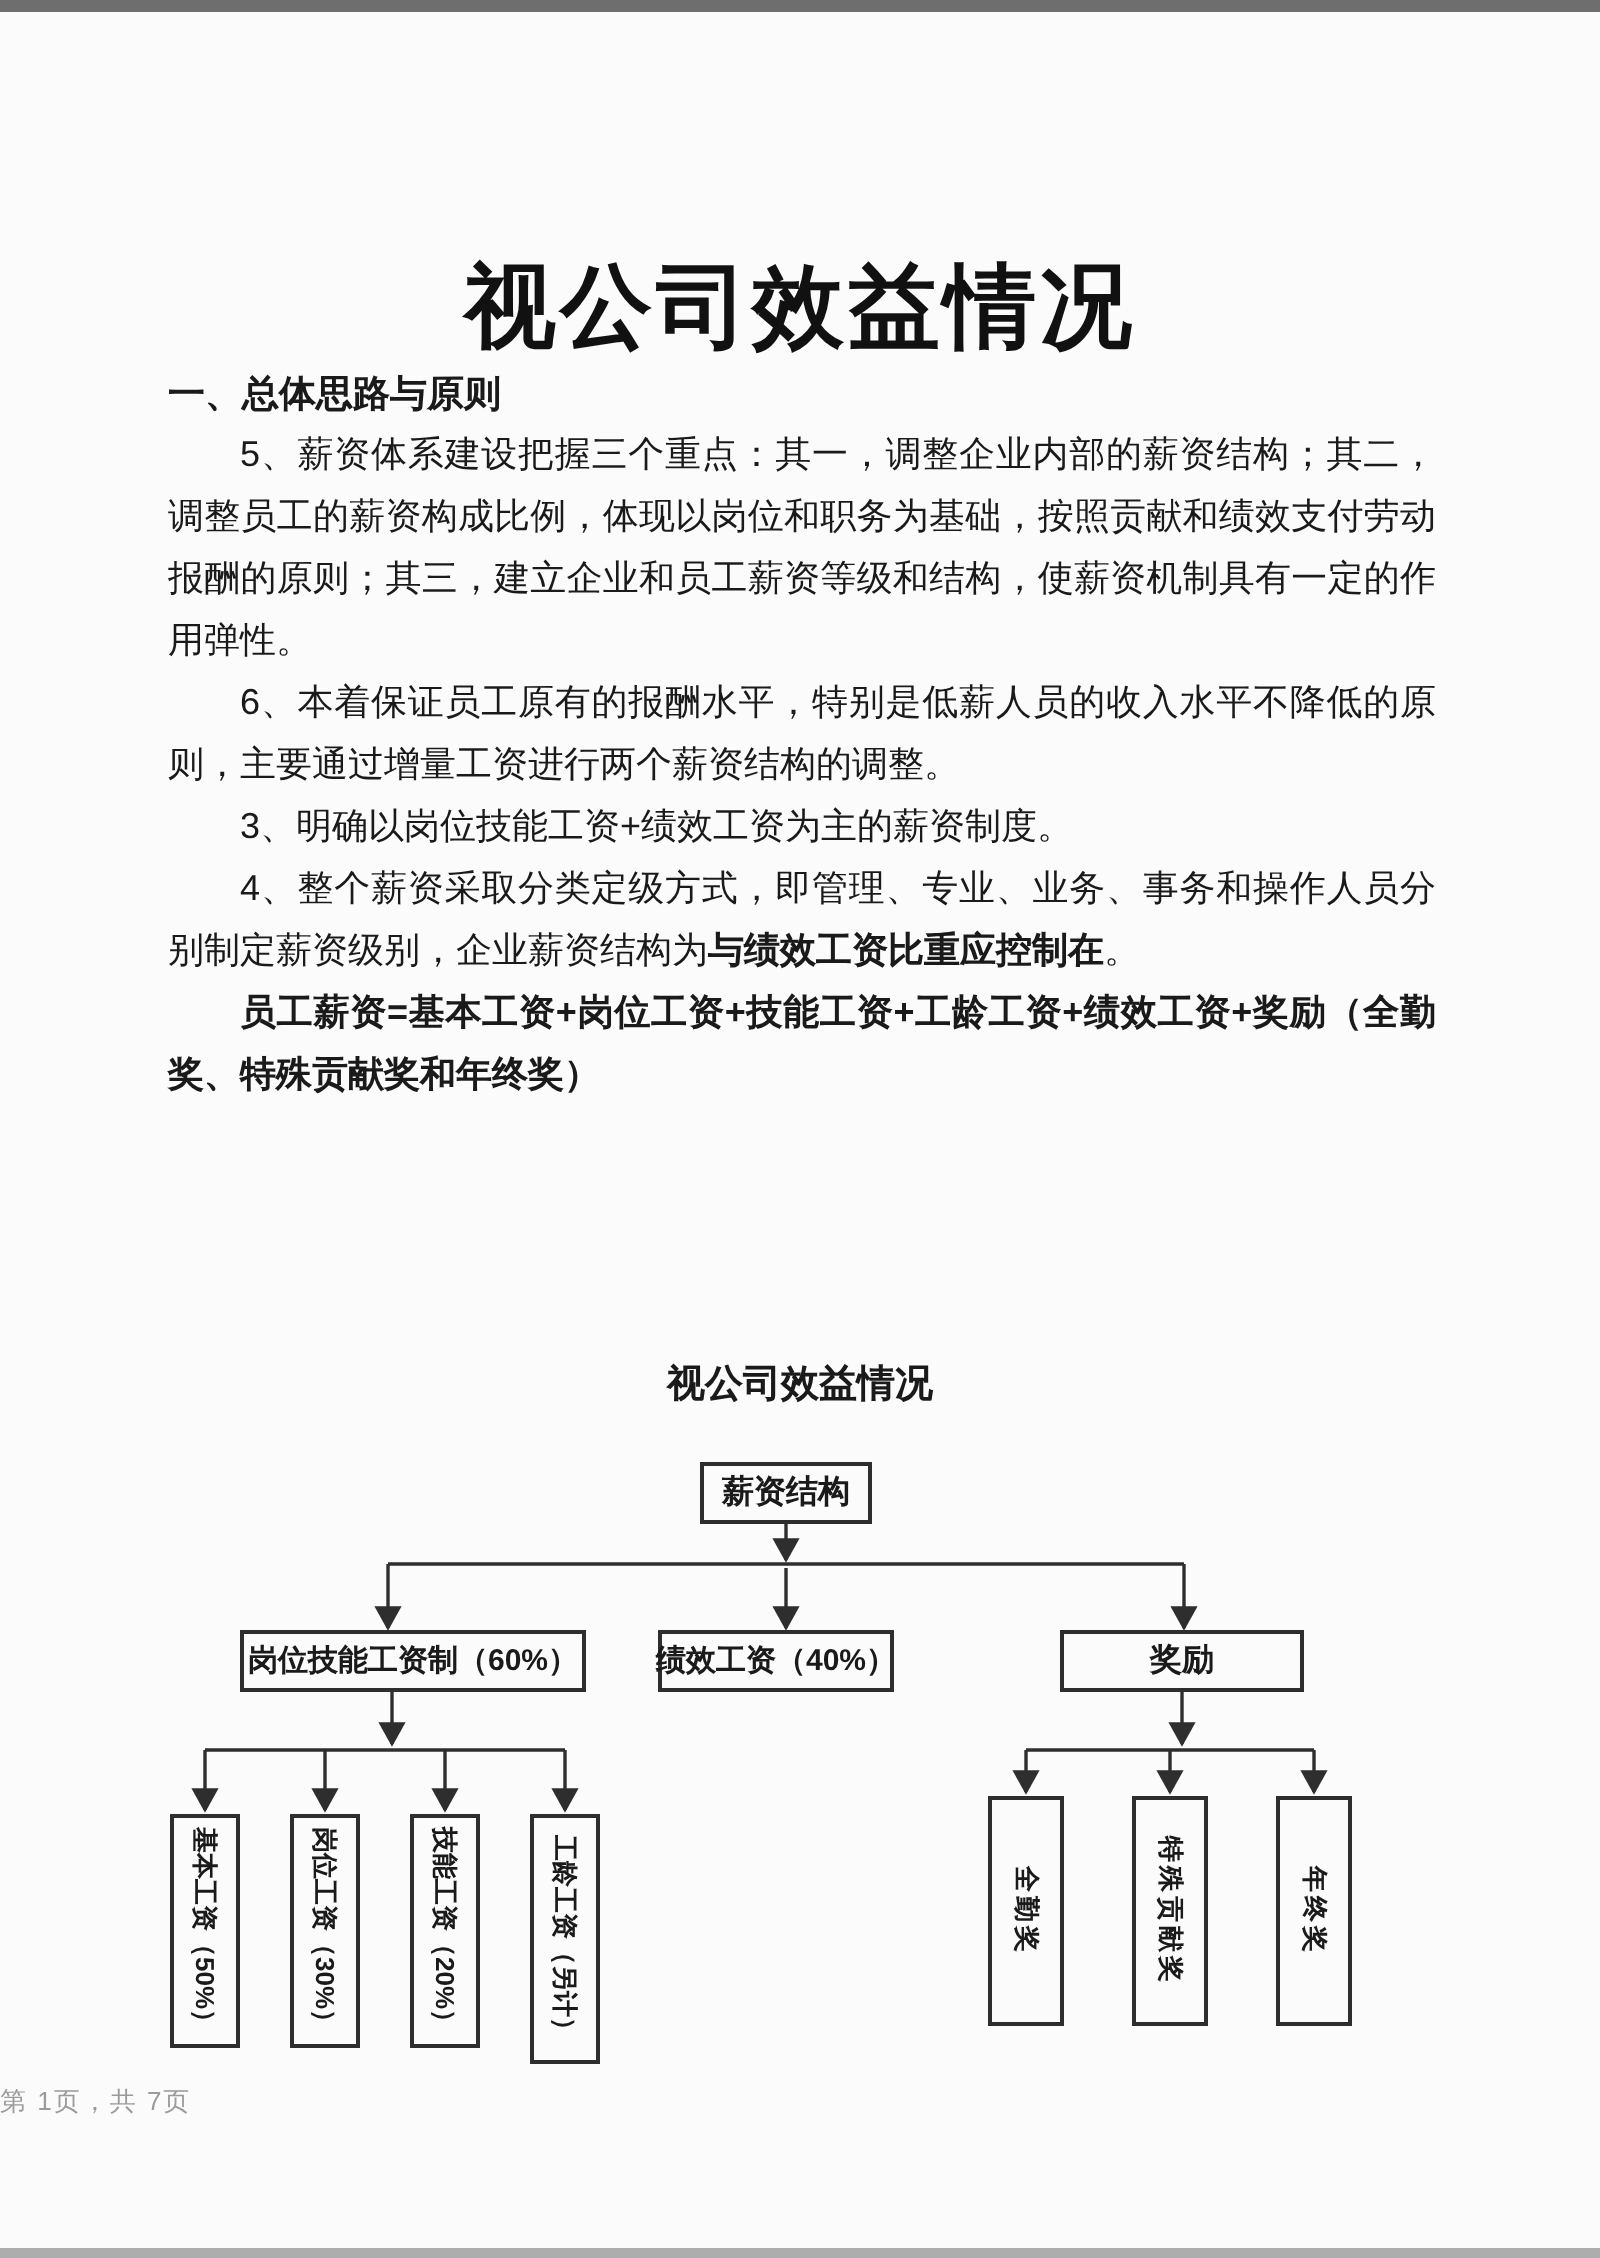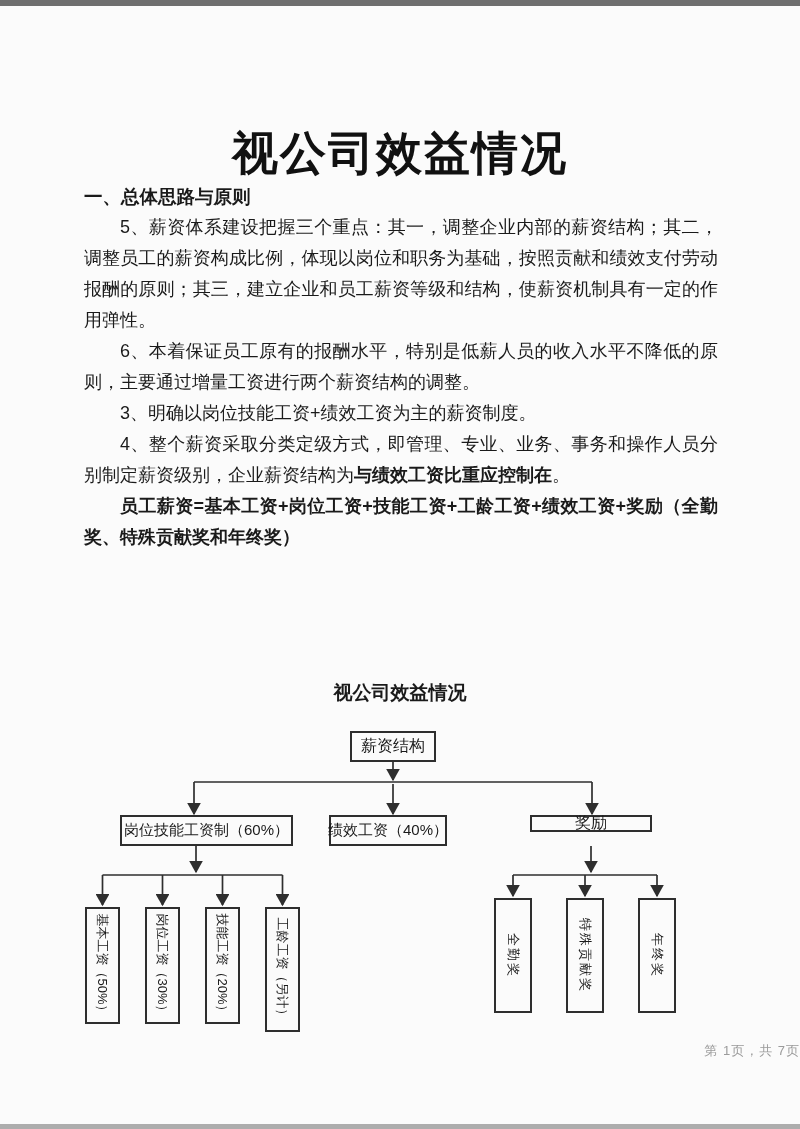--- a/index.html
+++ b/index.html
@@ -27,52 +27,52 @@
   #text-block p{margin:0;}
   .indent{text-indent:2em;}
   #section-heading{font-weight:bold;font-size:18.5px;}
   .bold{font-weight:bold;}
   #formula-p{font-weight:bold;}
   #diagram-title{
     position:absolute;top:677px;left:0;width:800px;height:31px;
     line-height:31px;text-align:center;font-size:19px;font-weight:bold;
   }
 
-  #org-chart{position:absolute;top:715px;left:0;width:800px;height:330px;}
+  #org-chart{position:absolute;top:715px;left:0;width:800px;height:330px;font-weight:bold;}
   #chart-connectors{position:absolute;top:0;left:0;}
   .node{
     position:absolute;border:2px solid #2e2e2e;background:#fbfbfb;
     display:flex;align-items:center;justify-content:center;
     font-size:15px;color:#1a1a1a;white-space:nowrap;
   }
   .b-root{left:350px;top:16px;width:86px;height:31px;font-size:16px;}
   .b-l2a{left:120px;top:100px;width:173px;height:31px;}
   .b-l2b{left:329px;top:100px;width:118px;height:31px;}
-  .b-l2c{left:530px;top:100px;width:122px;height:17px;font-size:16px;}
+  .b-l2c{left:530px;top:100px;width:122px;height:31px;font-size:16px;}
 
   .vnode{position:absolute;border:2px solid #2e2e2e;background:#fbfbfb;}
   .vnode .vtext{
     position:absolute;top:0;left:100%;transform-origin:0 0;transform:rotate(90deg);
     display:flex;align-items:center;justify-content:center;
     white-space:nowrap;font-size:13px;color:#1a1a1a;
   }
   .bv1{left:85px;top:192px;width:35px;height:117px;}
   .bv2{left:145px;top:192px;width:35px;height:117px;}
   .bv3{left:205px;top:192px;width:35px;height:117px;}
   .bv4{left:265px;top:192px;width:35px;height:125px;}
   .bv1 .vtext,.bv2 .vtext,.bv3 .vtext{width:113px;height:31px;}
   .bv4 .vtext{width:121px;height:31px;}
   .br1{left:494px;top:183px;width:38px;height:115px;}
   .br2{left:566px;top:183px;width:38px;height:115px;}
   .br3{left:638px;top:183px;width:38px;height:115px;}
   .br1 .vtext,.br2 .vtext,.br3 .vtext{width:111px;height:34px;letter-spacing:2px;}
 
   #page-footer{
     position:absolute;top:1042px;left:0;width:800px;
-    text-align:right;font-size:13px;color:#9b9b9b;letter-spacing:1px;
+    text-align:left;font-size:13px;color:#9b9b9b;letter-spacing:1px;
   }
 </style>
 </head>
 <body>
 
 <div id="page">
   <div id="top-bar" class="edge-bar"></div>
 
   <h1 id="doc-title">视公司效益情况</h1>
 

